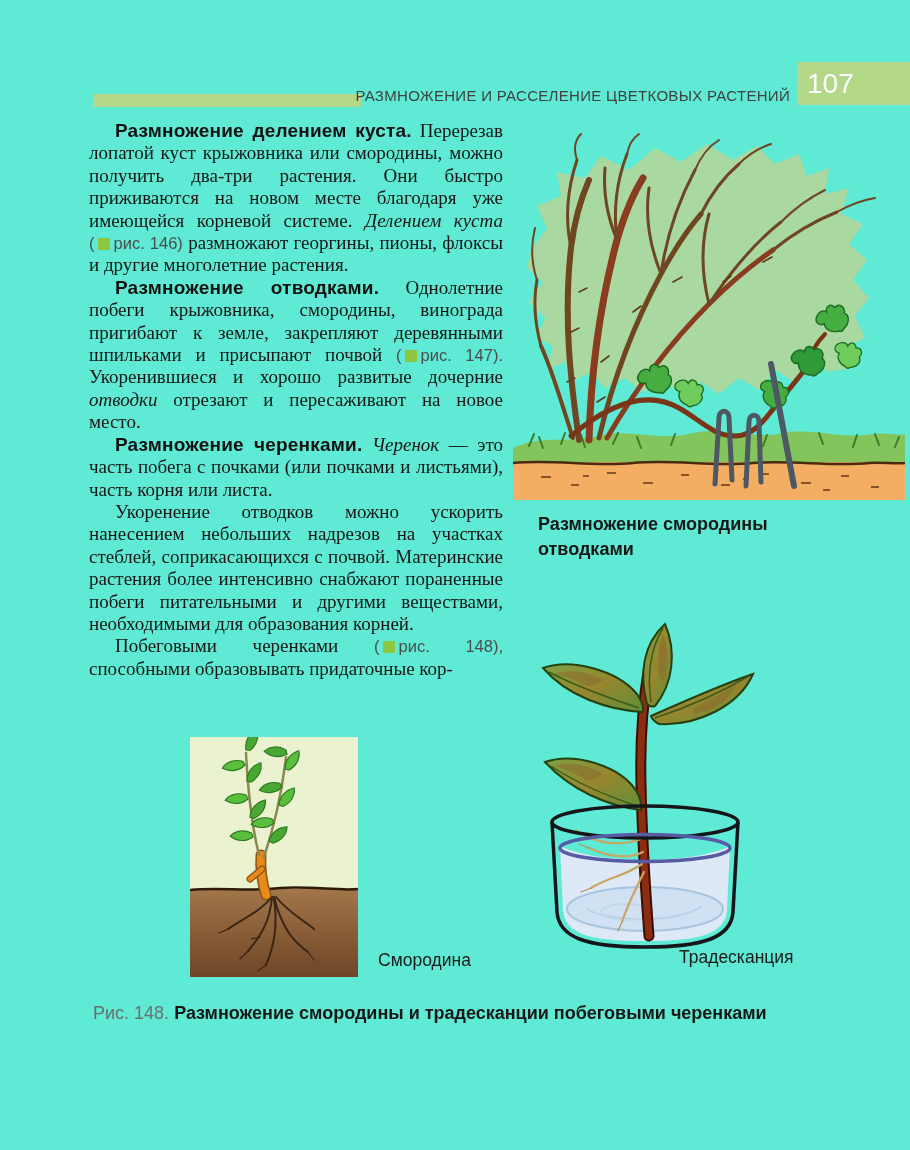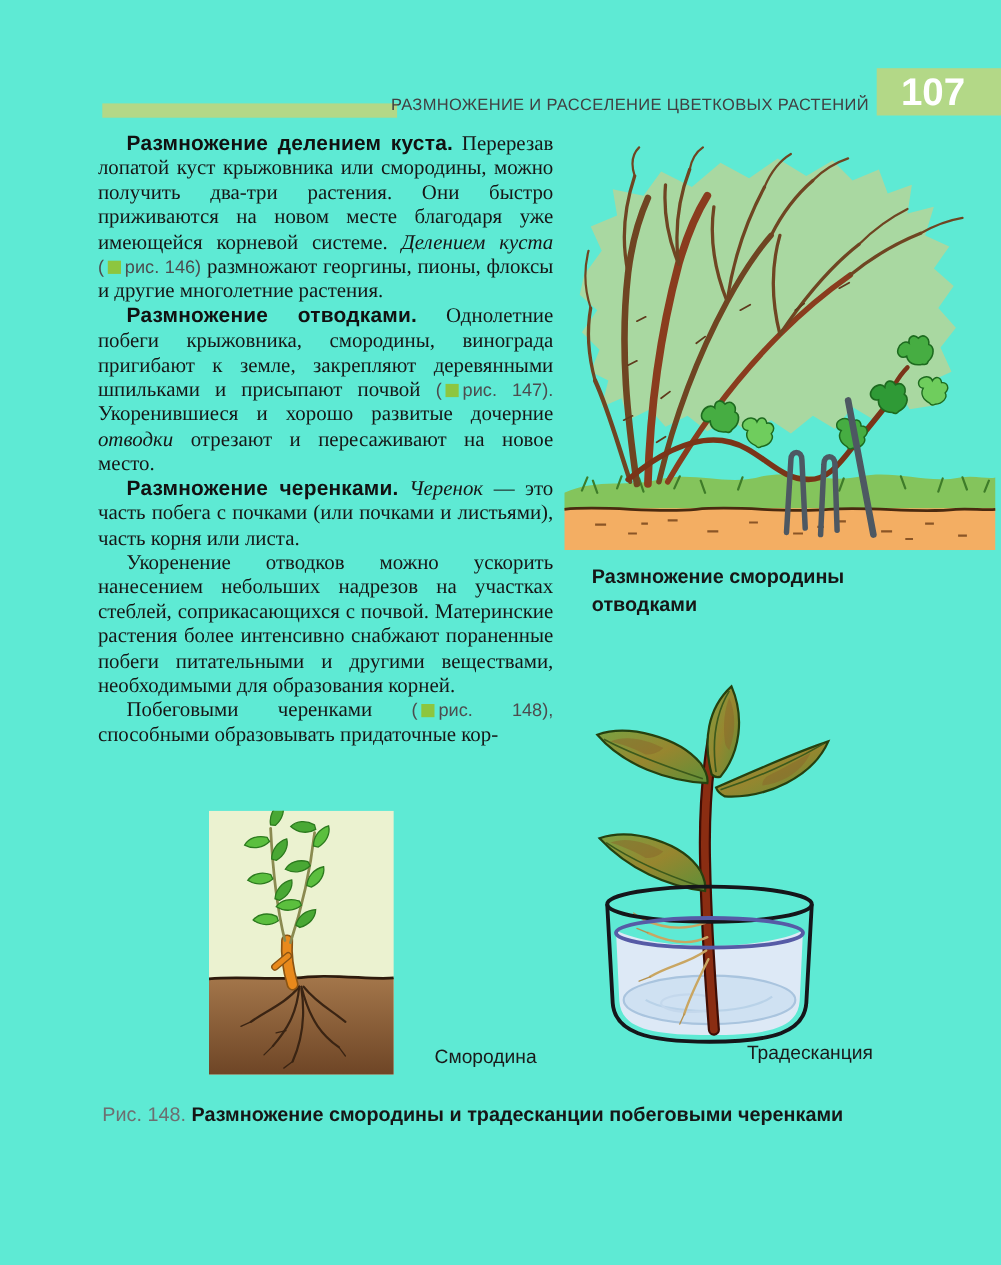--- a/index.html
+++ b/index.html
@@ -12,22 +12,22 @@
     position:absolute; left:93px; top:94px; width:268px; height:13px;
     background:var(--accent,#b3d887);
   }
   .running-head {
     position:absolute; left:330px; top:87px; width:460px; text-align:right;
     font-family:"Liberation Sans", sans-serif; font-size:15px; letter-spacing:.3px;
     color:#414042; white-space:nowrap;
   }
   .page-badge {
     position:absolute; left:797px; top:62px; width:113px; height:43px;
-    background:var(--accent,#b3d887); box-sizing:border-box; padding-left:22px;
-    font-family:"Liberation Sans", sans-serif; font-weight:bold; font-size:35px;
+    background:var(--accent,#b3d887); box-sizing:border-box; padding-left:10px;
+    font-family:"Liberation Sans", sans-serif; font-weight:normal; font-size:28px;
     line-height:43px; color:#ffffff;
   }
   
   .text-col {
     position:absolute; left:89px; top:120px; width:414px;
     font-size:19px; line-height:22.4px; text-align:justify; color:#161616;
   }
   .text-col p { margin:0; text-indent:26px; }
   .h {
     font-family:"Liberation Sans", sans-serif; font-weight:700; letter-spacing:.2px;
@@ -48,21 +48,21 @@
     font-family:"Liberation Sans", sans-serif; font-size:18px; line-height:25px;
   }
   .fig-label { color:#6d6e70; }
   .fig-bold  { font-weight:700; color:#161616; }
   .currant-art { position:absolute; left:190px; top:737px; }
   .trad-art    { position:absolute; left:527px; top:614px; }
   .specimen-label {
     position:absolute; font-family:"Liberation Sans", sans-serif; font-size:17.5px;
     color:#1a1a1a;
   }
-  .label-smorodina { left:395px; top:950px; }
+  .label-smorodina { left:378px; top:950px; }
   .label-trad      { left:679px; top:947px; }
   .fig148-cap {
     position:absolute; left:93px; top:1001px; width:750px;
     font-family:"Liberation Sans", sans-serif; font-size:18px; line-height:24px;
   }
 </style>
 </head>
 <body>
 
 <div class="page">

